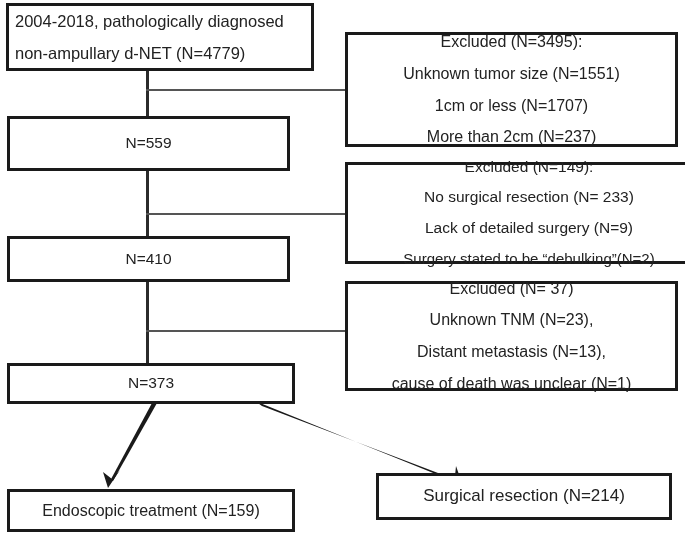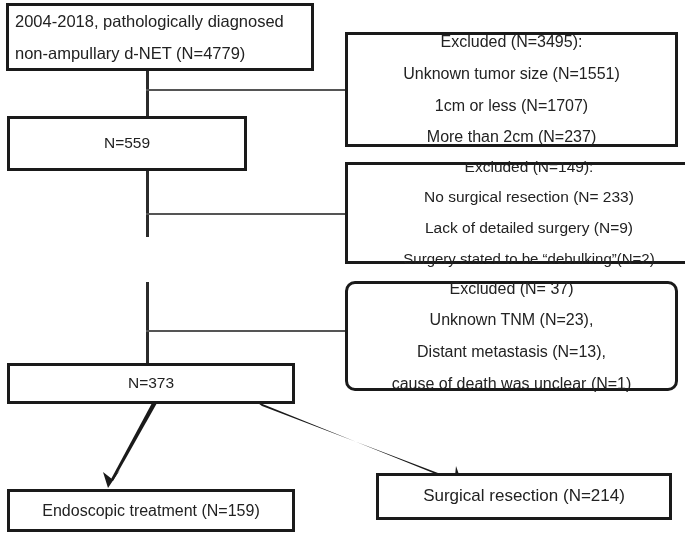--- a/index.html
+++ b/index.html
@@ -29,29 +29,29 @@
     z-index: 3;
     gap: 12px;
   }
   .box .line {
     display: block;
     white-space: nowrap;
   }
   
   #box-header { left: 6px;  top: 3px;   width: 308px; height: 68px;  border-width: 3px; align-items: flex-start; padding-left: 6px; font-size: 16.5px; }
   #box-header .line { text-align: left; }
-  #box-n559  { left: 7px;  top: 116px; width: 240px; height: 55px;  border-width: 3px; font-size: 15.5px; }
+  #box-n559  { left: 7px;  top: 116px; width: 283px; height: 55px;  border-width: 3px; font-size: 15.5px; }
   #box-n410  { left: 7px;  top: 236px; width: 283px; height: 46px;  border-width: 3px; font-size: 15.5px; }
   #box-n373  { left: 7px;  top: 363px; width: 288px; height: 41px;  border-width: 3px; font-size: 15.5px; }
   #box-endo  { left: 7px;  top: 489px; width: 288px; height: 43px;  border-width: 3px; font-size: 16px; }
   #box-surg  { left: 376px; top: 473px; width: 296px; height: 47px; border-width: 3px; font-size: 17px; }
   
   #box-ex1 { left: 345px; top: 32px;  width: 333px; height: 115px; border-width: 3px; font-size: 16px; }
   #box-ex2 { left: 345px; top: 162px; width: 368px; height: 102px; border-width: 3px; font-size: 15.5px; }
-  #box-ex3 { left: 345px; top: 281px; width: 333px; height: 110px; border-width: 3px; font-size: 16px; border-radius: 10px; }
+  #box-ex3 { left: 345px; top: 281px; width: 333px; height: 110px; border-width: 3px; font-size: 16px; }
   #box-ex2 .line.tight { font-size: 15px; }
 
   .connector {
     position: absolute;
     background: #2b2b2b;
     z-index: 1;
   }
   .v-seg { width: 3px; }
   .h-seg { height: 2px; background: #555555; }
 
@@ -88,20 +88,23 @@
 
   <div class="box" id="box-header">
     <span class="line">2004-2018, pathologically diagnosed</span>
     <span class="line">non-ampullary d-NET (N=4779)</span>
   </div>
 
   <div class="box" id="box-n559">
     <span class="line">N=559</span>
   </div>
 
+  <div class="box" id="box-n410">
+    <span class="line">N=410</span>
+  </div>
 
   <div class="box" id="box-n373">
     <span class="line">N=373</span>
   </div>
 
   <div class="box" id="box-endo">
     <span class="line">Endoscopic treatment (N=159)</span>
   </div>
 
   <div class="box" id="box-surg">

